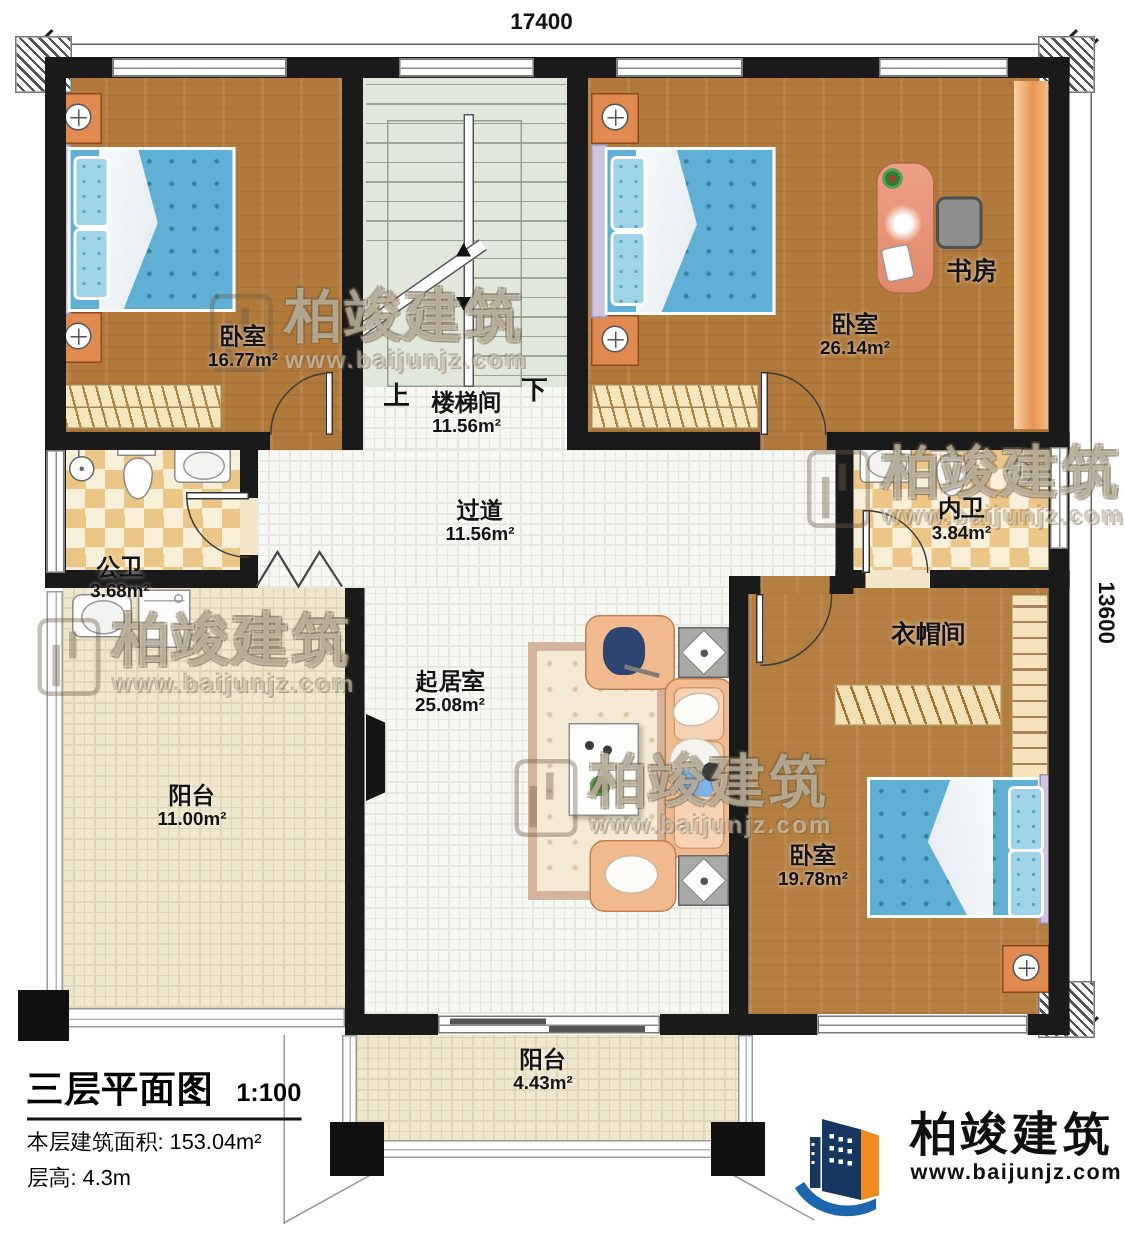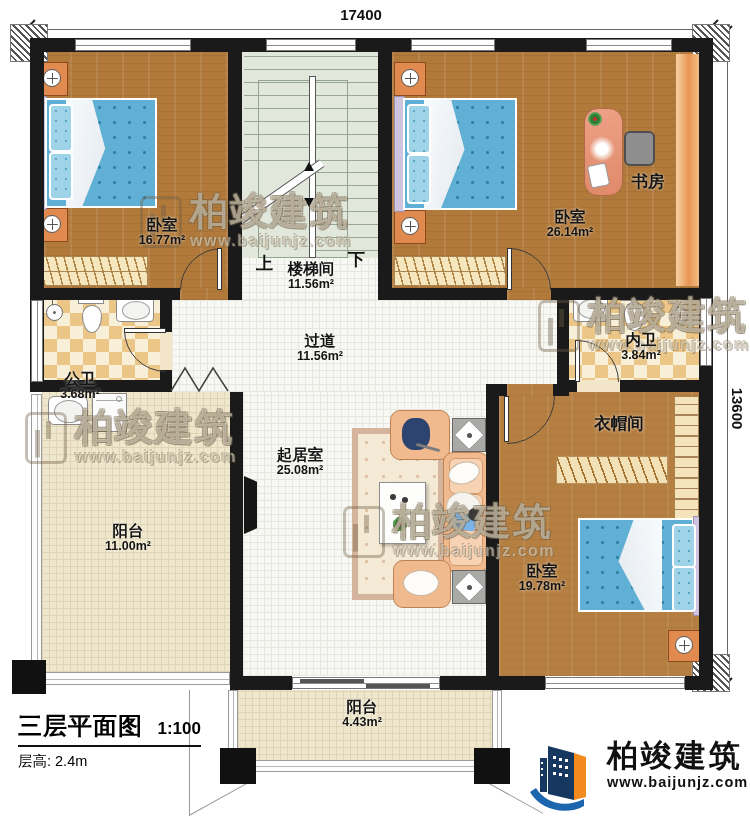--- a/index.html
+++ b/index.html
@@ -408,21 +408,22 @@
         <div class="b">柏竣建筑</div>
       <div class="u">www.baijunjz.com</div>
       </div>
   </div>
 
   <div class="titlebox">
     <div class="trow">
       <span class="tmain">三层平面图</span>
       <span class="tscale">1:100</span>
     </div>
-    <div class="tline">层高: 2.4m</div>
+    <div class="tline">本层建筑面积: 153.04m²</div>
+    <div class="tline">层高: 4.3m</div>
   </div>
 
   <div class="logo">
     <svg width="80" height="76" viewBox="0 0 80 76">
       <path d="M10 54 C 20 72, 46 78, 64 68 L64 61 C 46 70, 26 66, 16 50 Z" fill="#1d66ad"></path>
       <polygon points="28,8 54,15 54,62 28,56" fill="#16375f"></polygon>
       <polygon points="54,15 66,19 66,59 54,62" fill="#f28a1d"></polygon>
       <rect x="20" y="20" width="7" height="34" fill="#16375f"></rect>
       <g fill="#ffffff">
         <rect x="33" y="18" width="3" height="3"></rect>

